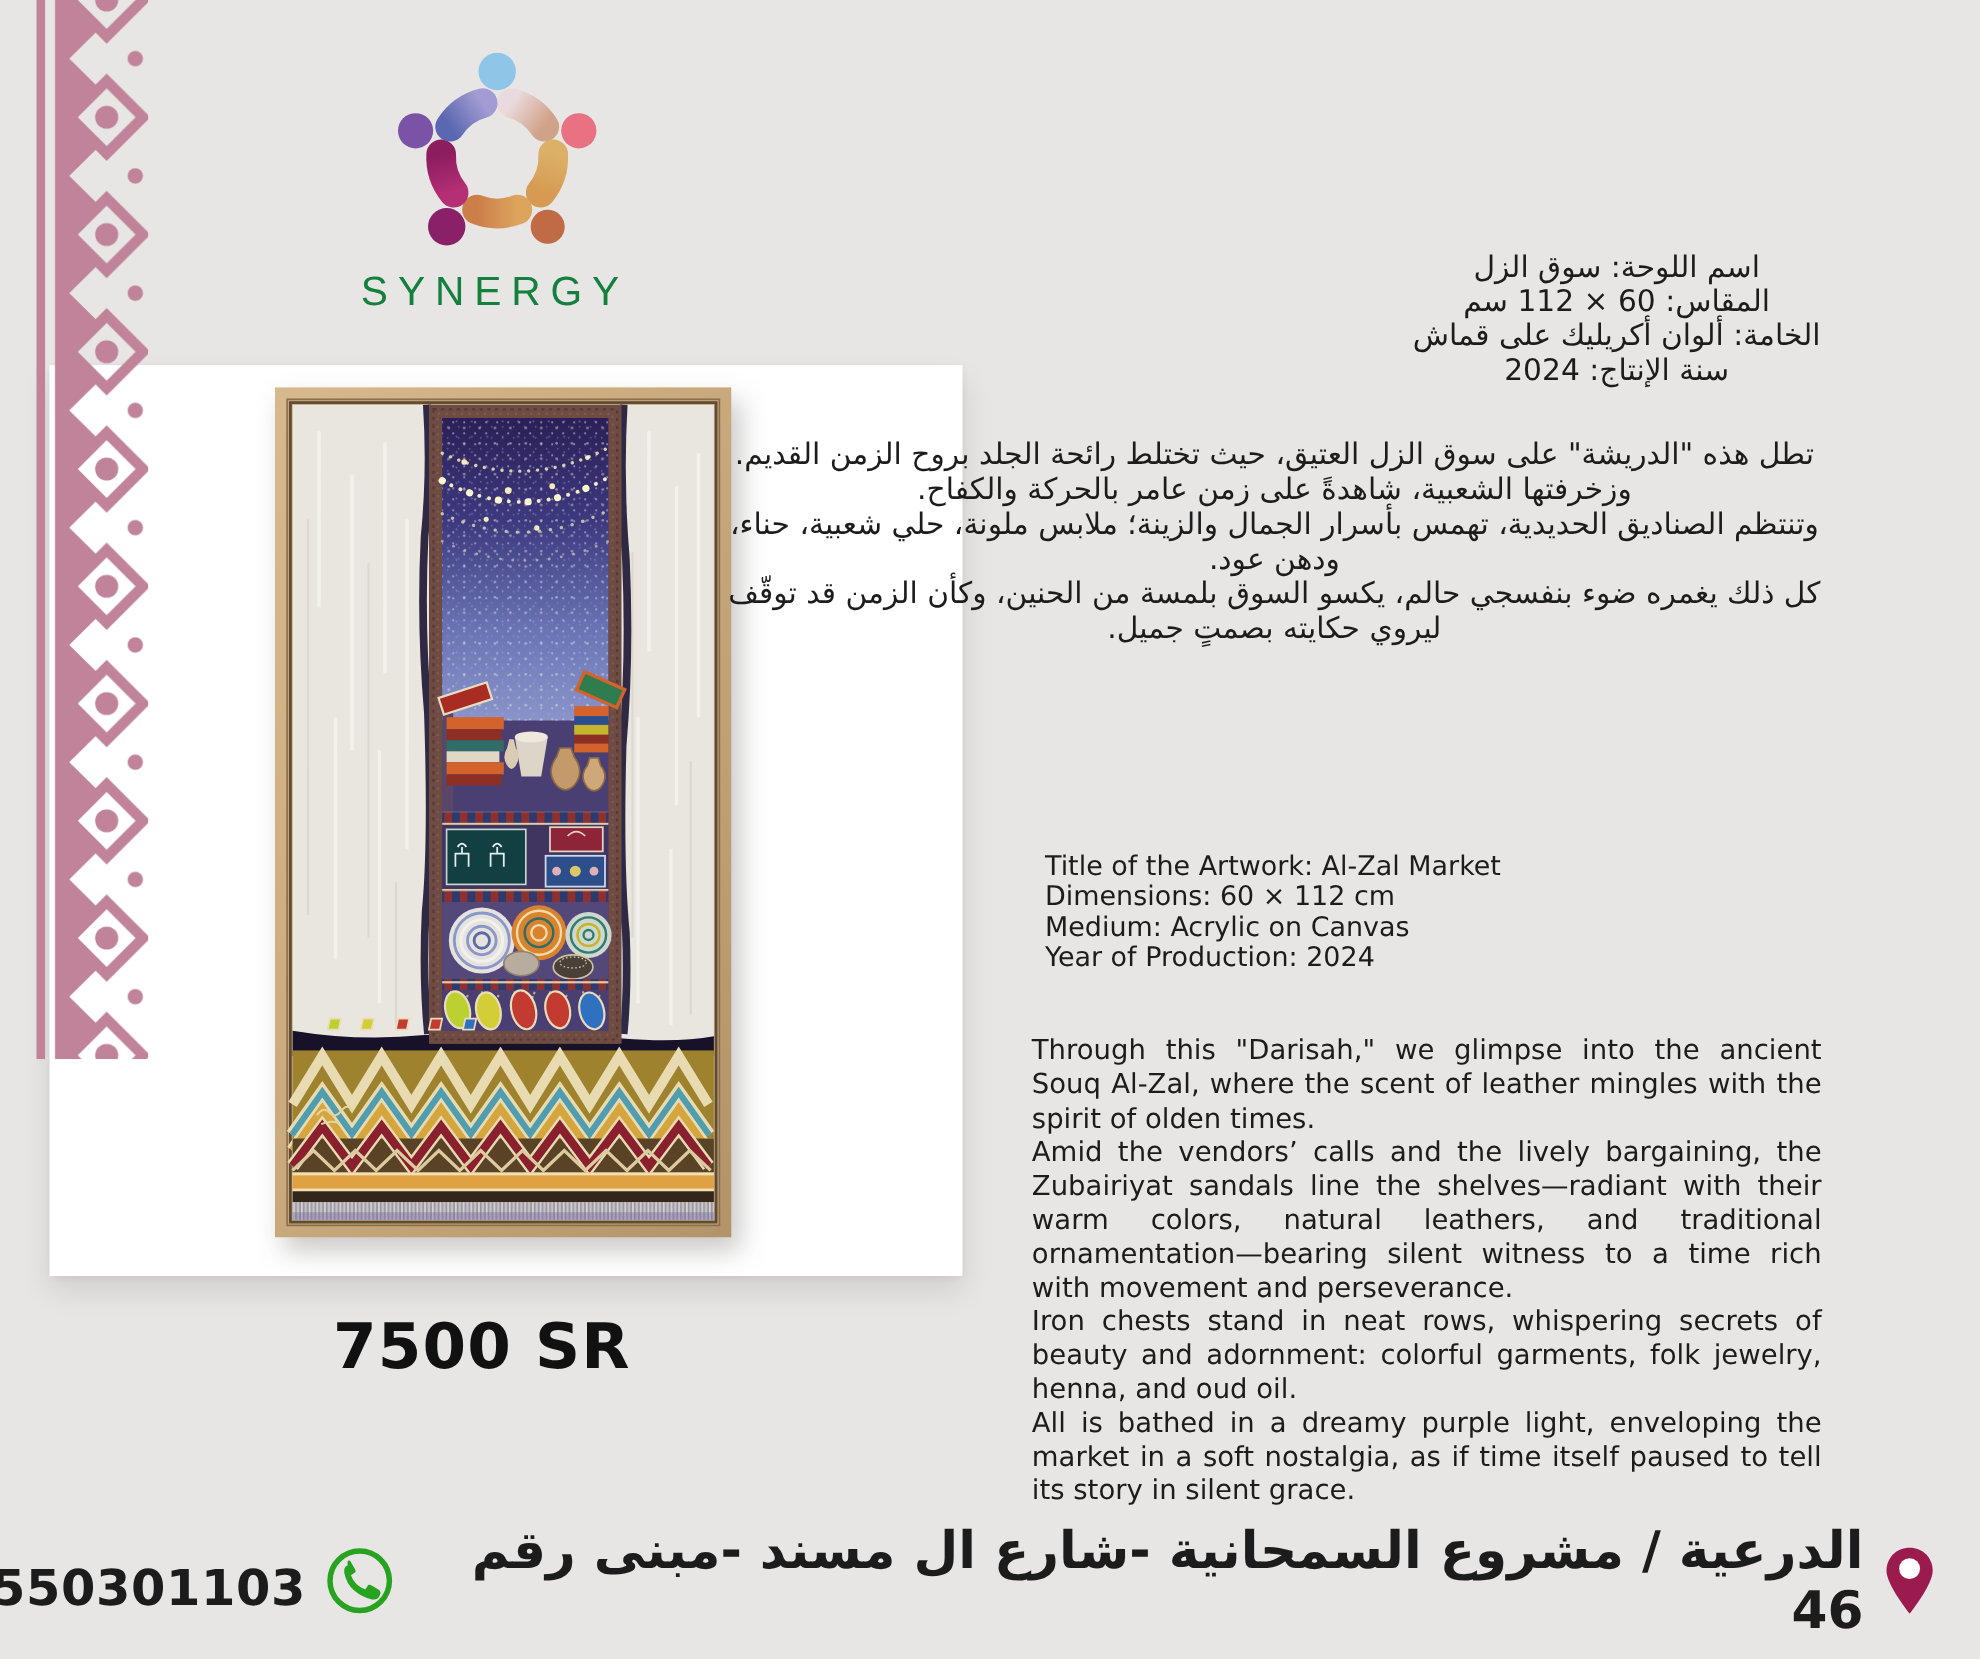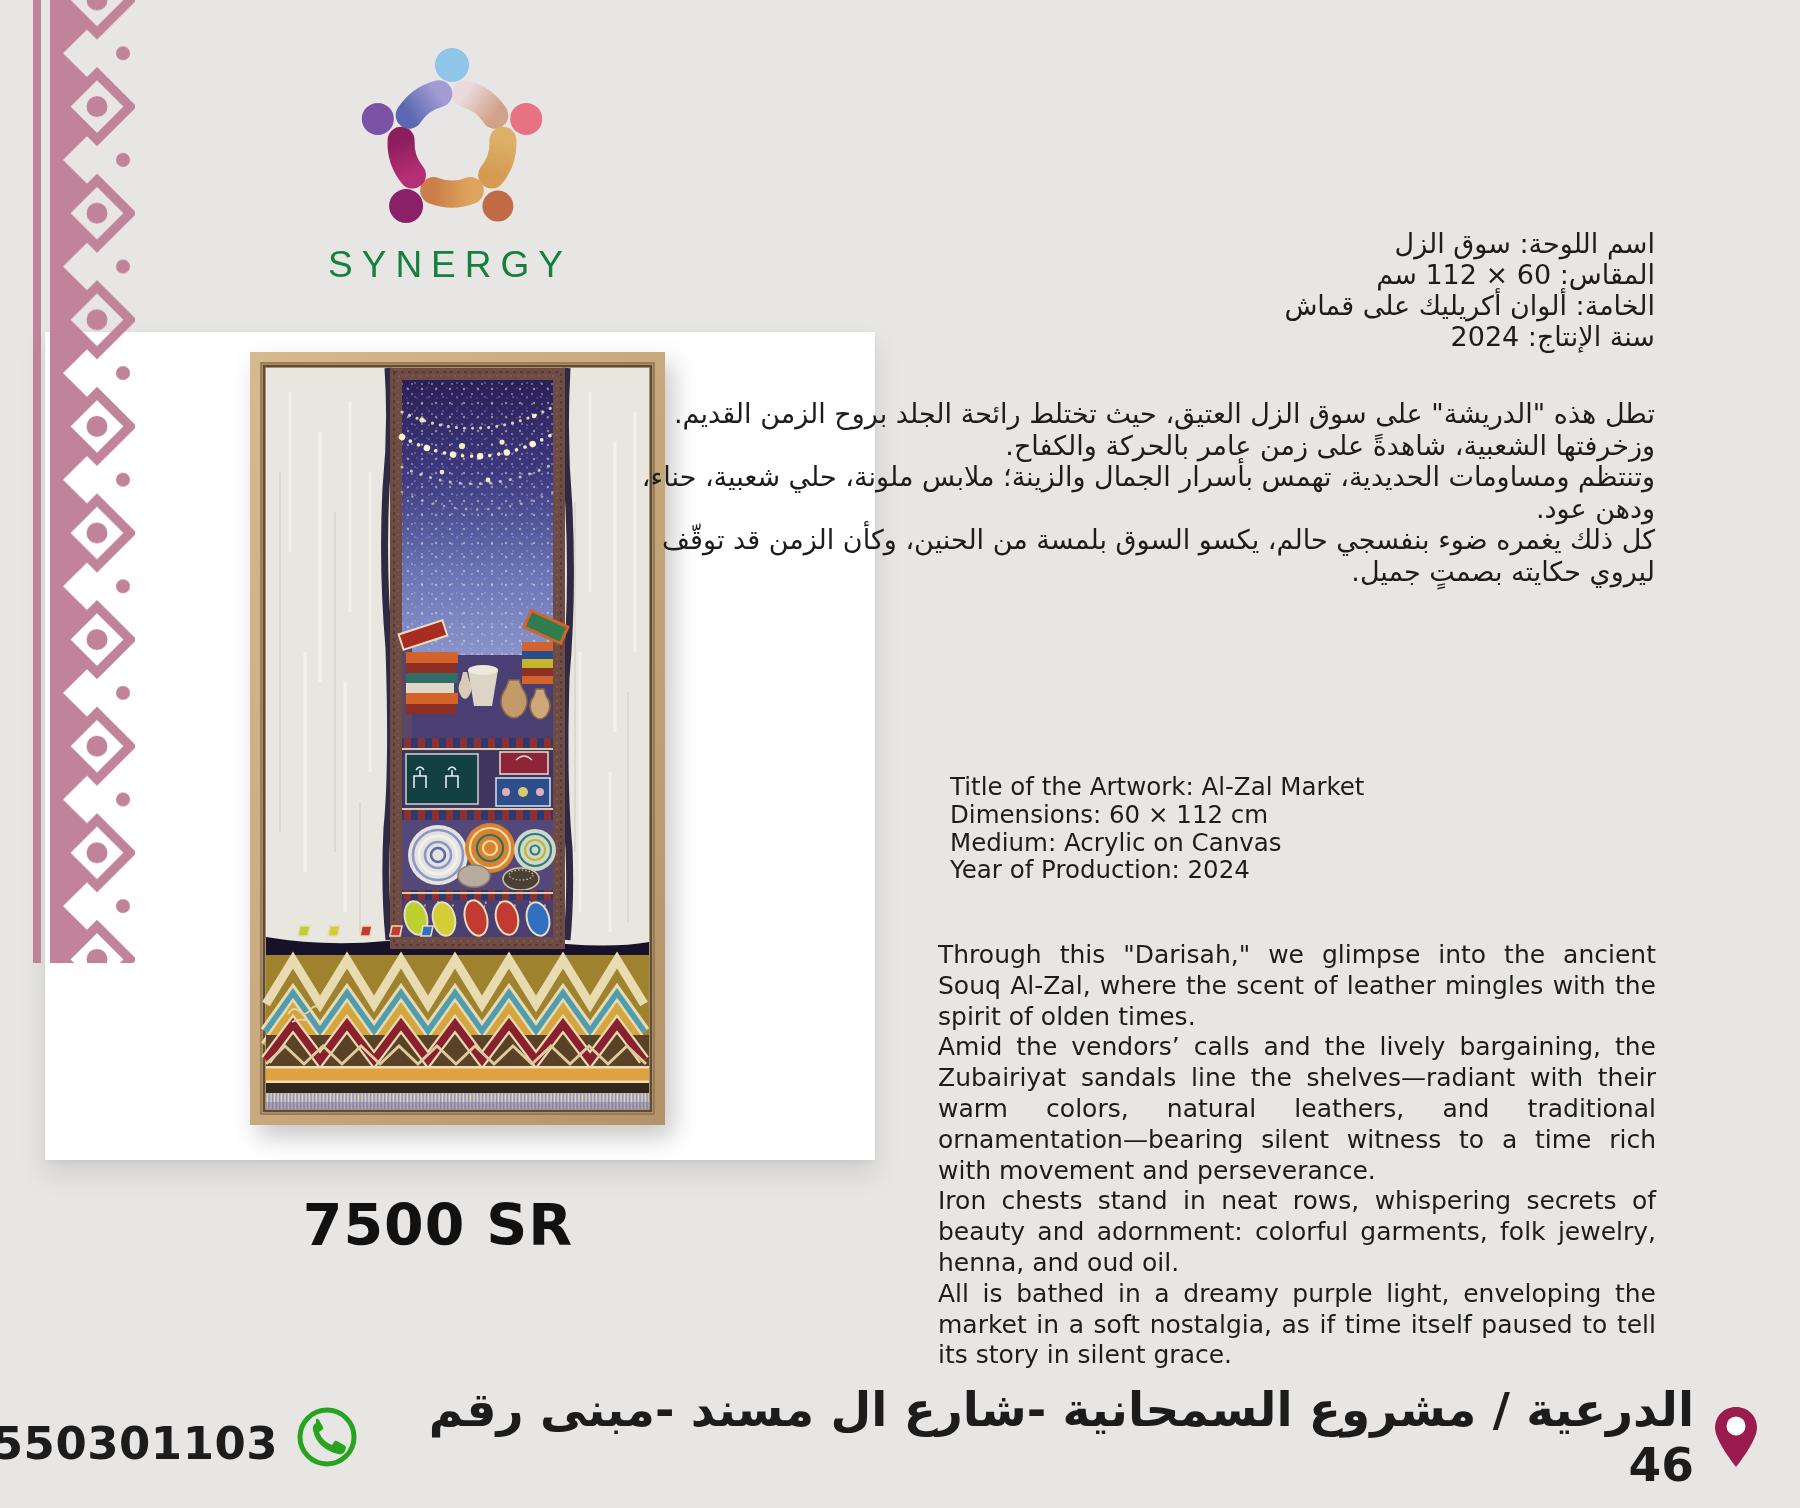--- a/index.html
+++ b/index.html
@@ -17,21 +17,21 @@
   .logo-mark{left:357px;top:46px;}
   .brand-word{left:300px;top:244px;width:300px;text-align:center;
               font-family:"Liberation Sans","DejaVu Sans",sans-serif;
               font-size:37px;font-weight:300;letter-spacing:9px;color:#15803d;}
   
   .painting{left:250px;top:352px;filter:drop-shadow(8px 12px 12px rgba(60,55,50,.28));}
   
   .price{left:288px;top:1192px;width:300px;text-align:center;
          font-size:57px;font-weight:700;color:var(--price,#111);letter-spacing:1px;}
   
-  .ar{direction:rtl;text-align:right;}
+  .ar{direction:rtl;text-align:center;}
   .details-ar{right:145px;top:228px;font-size:27px;line-height:31px;}
   .desc-ar{right:145px;top:398px;font-size:27px;line-height:31.5px;}
   .details-en{left:938px;top:773px;font-size:24.5px;line-height:27.8px;margin-left:12px;}
   .desc-en{left:938px;top:940px;width:718px;font-size:25px;line-height:30.8px;
            text-align:justify;}
   .desc-en p{margin:0;}
   
   .footer{left:0;right:0;top:1398px;height:78px;display:flex;direction:rtl;
           align-items:center;justify-content:center;gap:18px;transform:translateX(-40px);}
   .footer .address{font-size:47px;font-weight:700;margin-left:32px;}
@@ -302,21 +302,21 @@
 <div class="abs ar details-ar">
     <div>اسم اللوحة: سوق الزل</div>
     <div>المقاس: 60 × 112 سم</div>
     <div>الخامة: ألوان أكريليك على قماش</div>
     <div>سنة الإنتاج: 2024</div>
   </div>
 
 <div class="abs ar desc-ar">
     <div>تطل هذه "الدريشة" على سوق الزل العتيق، حيث تختلط رائحة الجلد بروح الزمن القديم.</div>
     <div>وزخرفتها الشعبية، شاهدةً على زمن عامر بالحركة والكفاح.</div>
-    <div>وتنتظم ومساومات الحديدية، تهمس بأسرار الجمال والزينة؛ ملابس ملونة، حلي شعبية، حناء،</div>
+    <div>وتنتظم الصناديق الحديدية، تهمس بأسرار الجمال والزينة؛ ملابس ملونة، حلي شعبية، حناء،</div>
     <div>ودهن عود.</div>
     <div>كل ذلك يغمره ضوء بنفسجي حالم، يكسو السوق بلمسة من الحنين، وكأن الزمن قد توقّف</div>
     <div>ليروي حكايته بصمتٍ جميل.</div>
   </div>
 
 <div class="abs details-en">
     <div>Title of the Artwork: Al-Zal Market</div>
     <div>Dimensions: 60 × 112 cm</div>
     <div>Medium: Acrylic on Canvas</div>
     <div>Year of Production: 2024</div>

